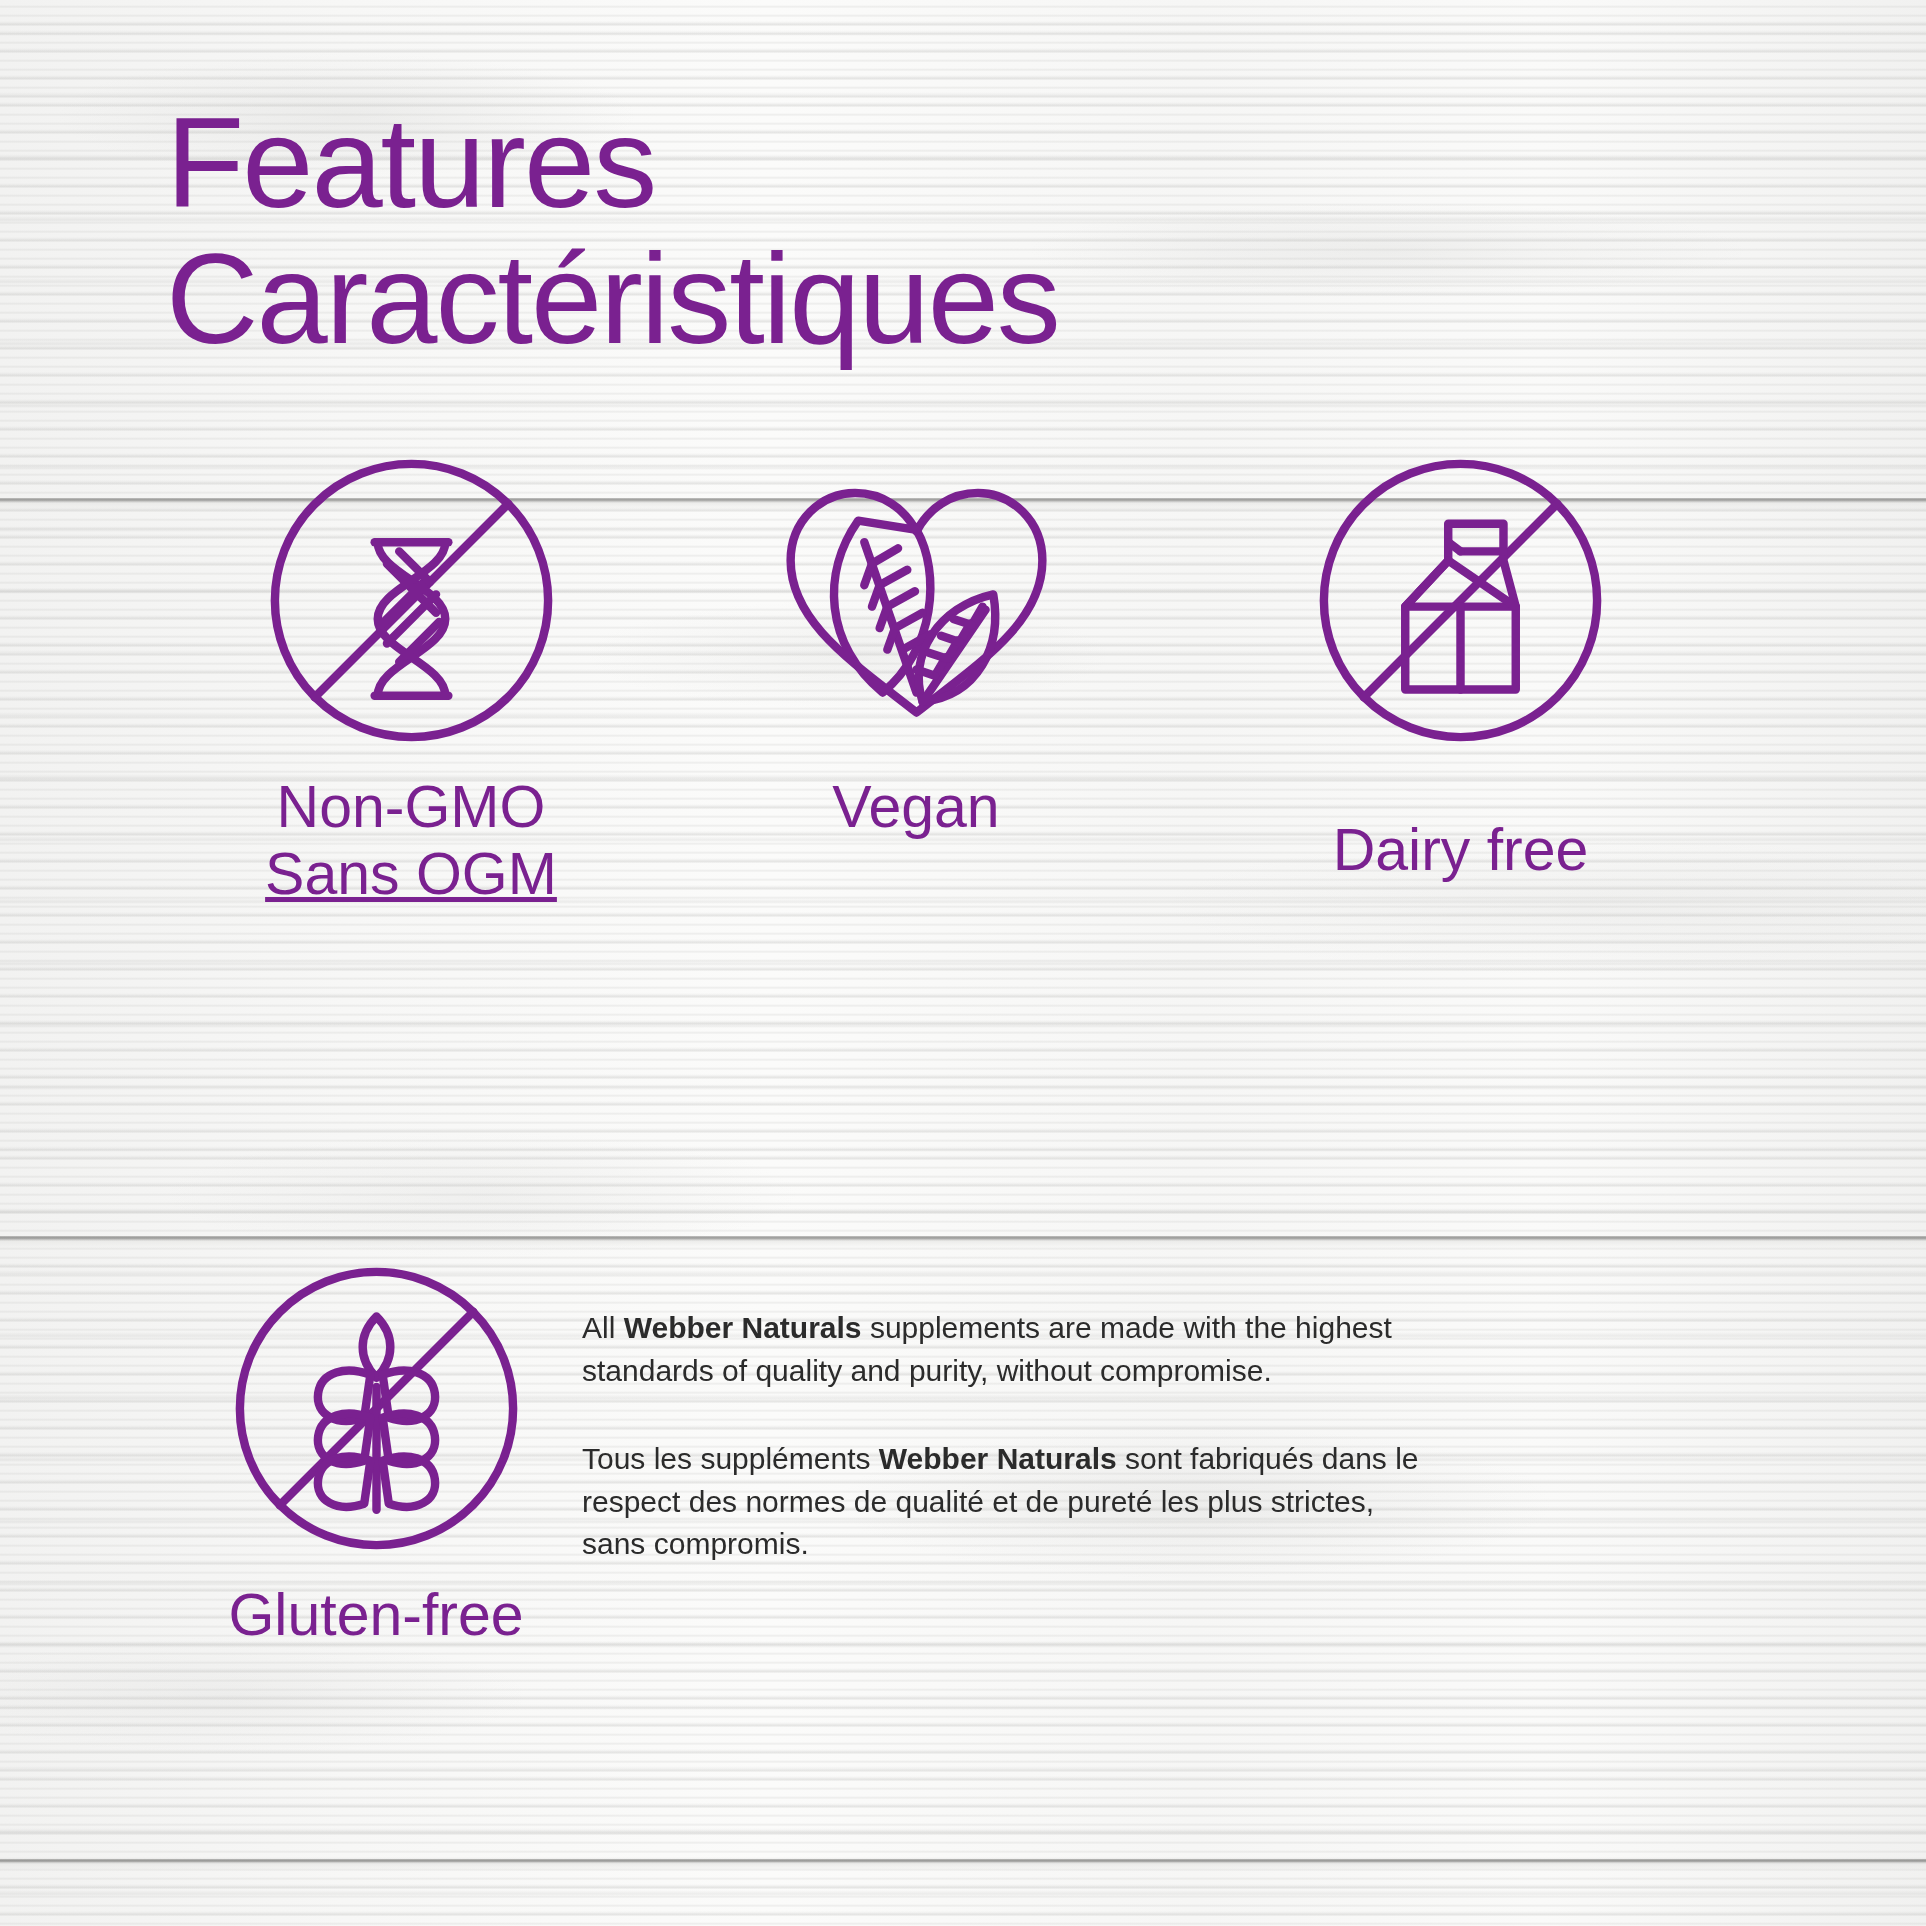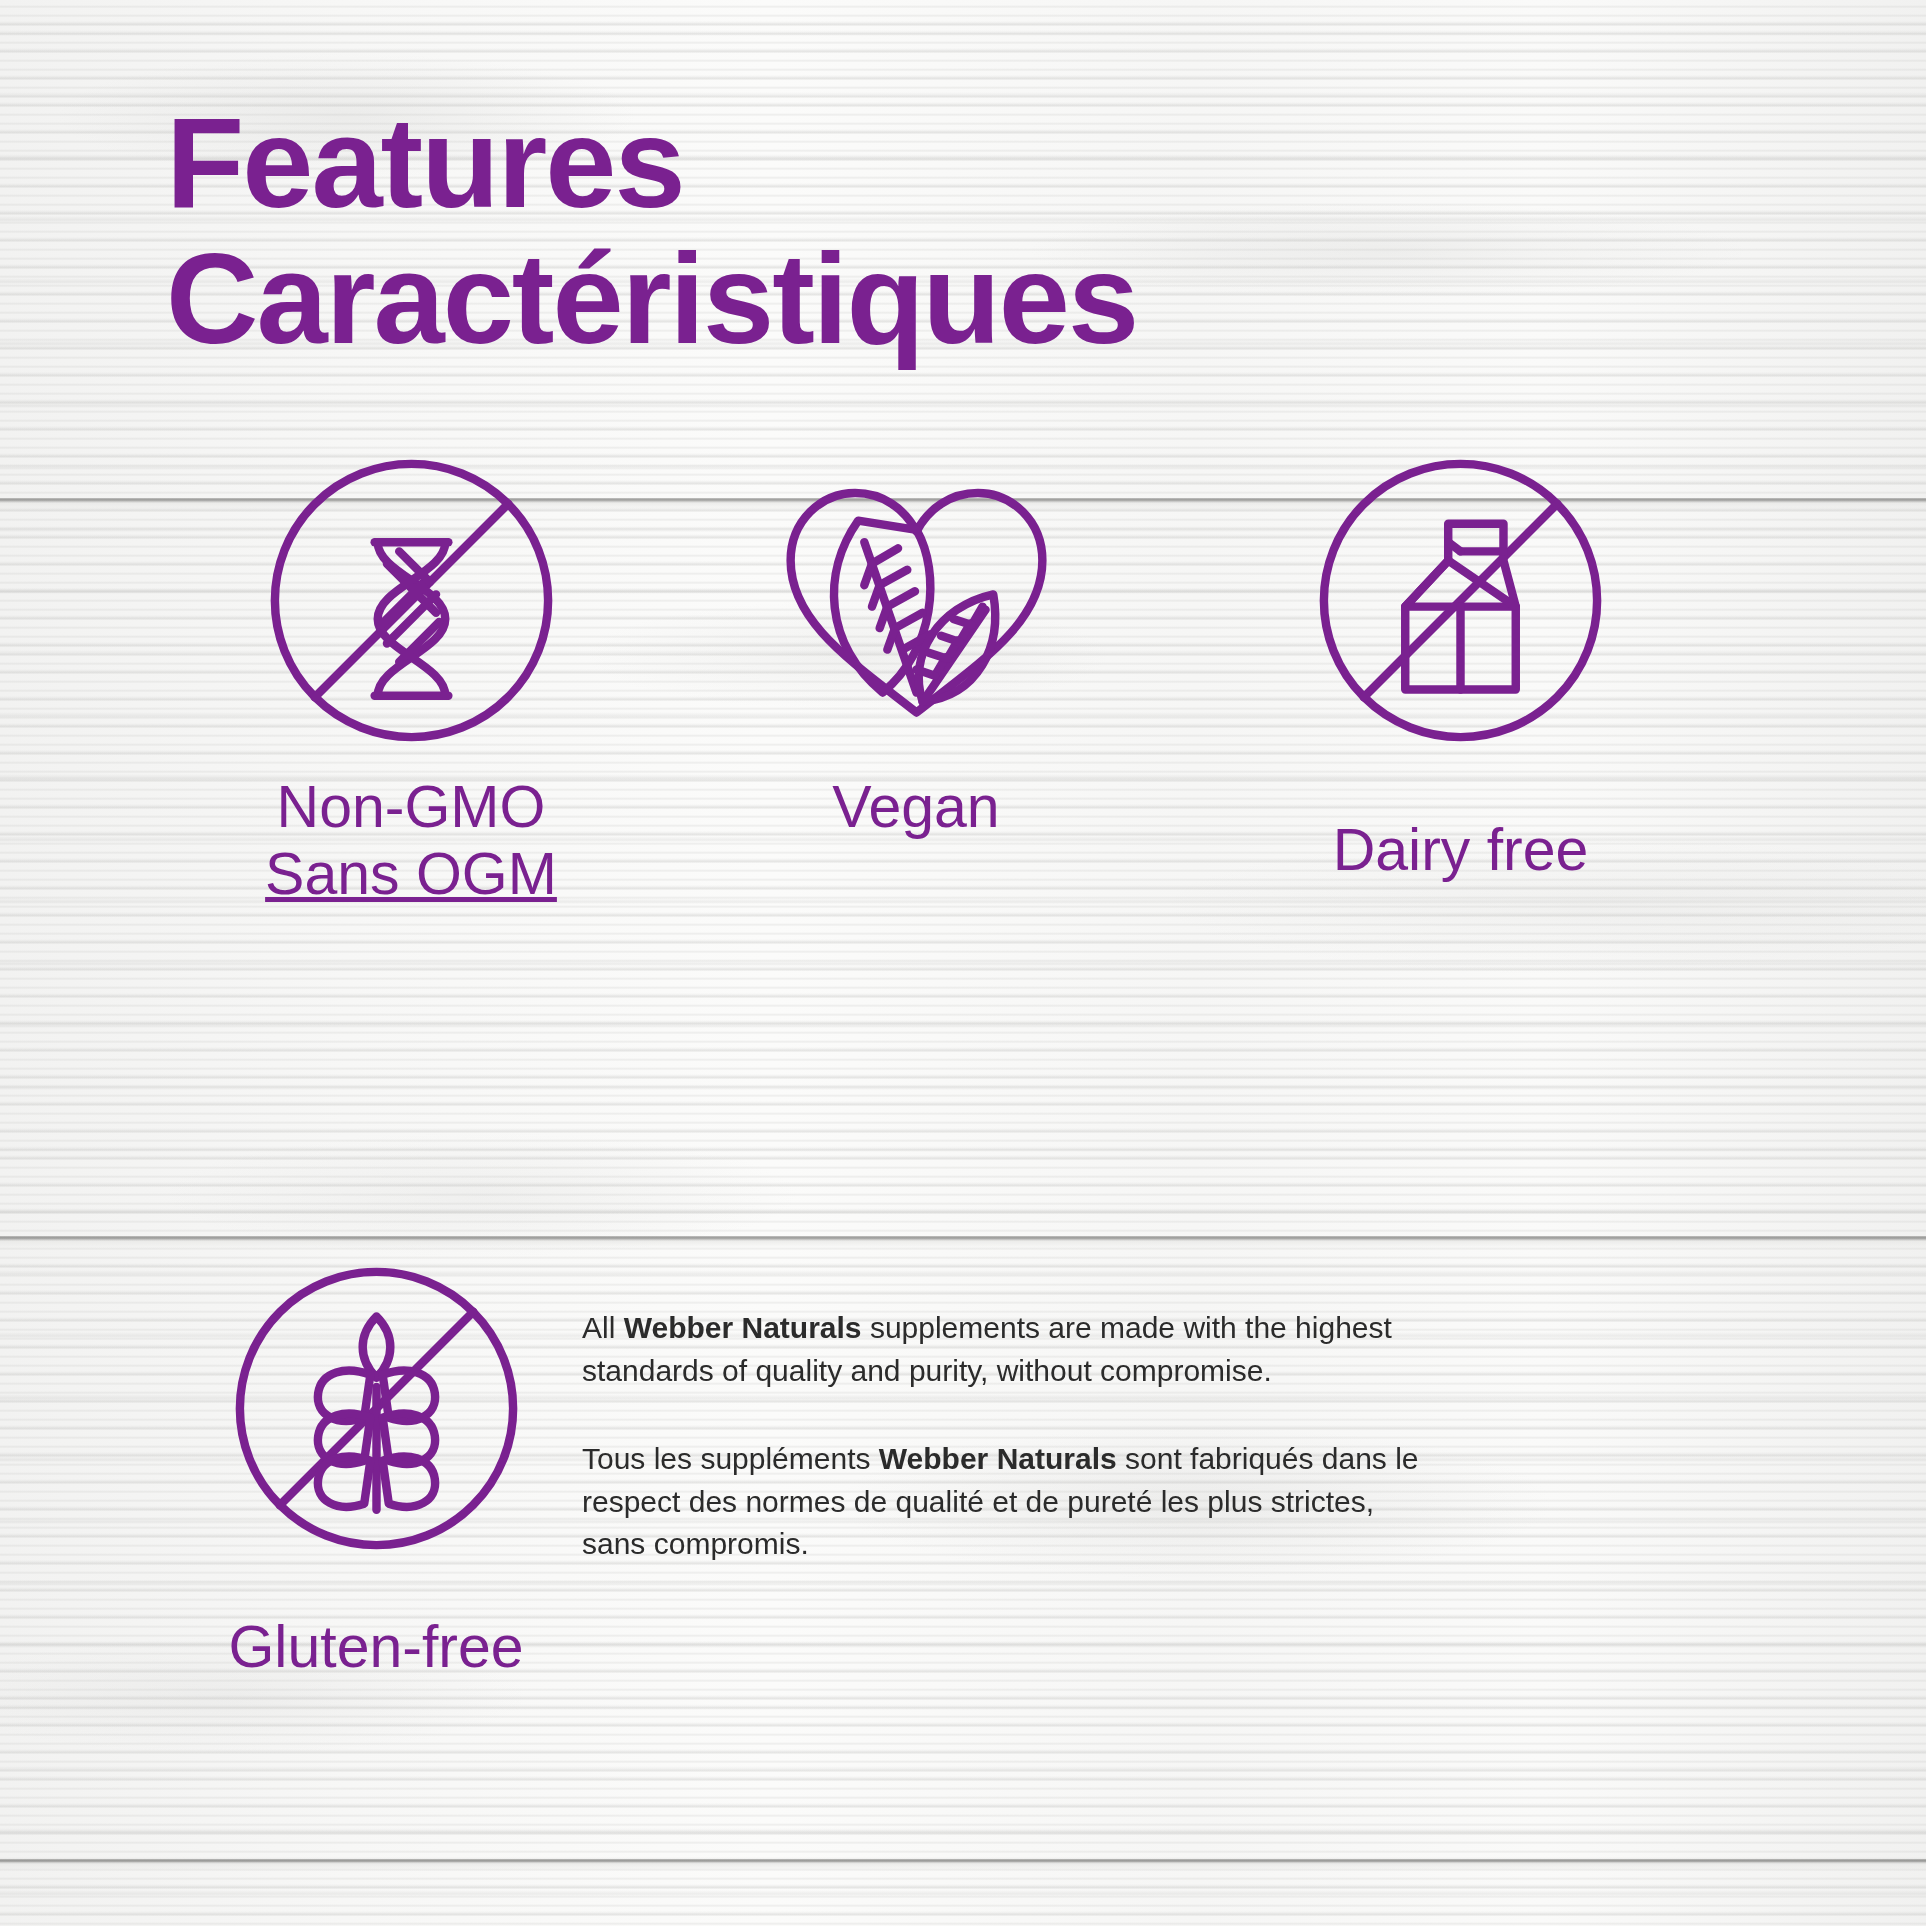--- a/index.html
+++ b/index.html
@@ -75,21 +75,21 @@
     background: linear-gradient(180deg, rgba(232,232,230,0.75), rgba(255,255,255,0));
   }
 
   
   #heading {
     position: absolute;
     left: 166px;
     top: 95px;
     width: 1386px;
     color: #7a2190;
-    font-weight: 700;
+    font-weight: 400;
     font-size: 128px;
     line-height: 1.06;
     letter-spacing: -2px;
   }
   #heading .line { display: block; white-space: nowrap; }
 
   
   .feature {
     position: absolute;
     display: flex;
@@ -108,21 +108,21 @@
     font-size: 59px;
     line-height: 1.13;
     font-weight: 400;
     white-space: nowrap;
   }
   .feature .labels .l2 { display: block; text-decoration: underline; }
 
   #feat-nongmo { left: 119px;  top: 447px; width: 584px; }
   #feat-vegan  { left: 624px;  top: 447px; width: 584px; }
   #feat-dairy  { left: 1099px; top: 447px; width: 723px; gap: 43px; }
-  #feat-gluten { left: 99px;  top: 1255px; width: 554px; gap: 32px; }
+  #feat-gluten { left: 99px;  top: 1255px; width: 554px; }
 
   #feat-nongmo .icon-wrap,
   #feat-vegan  .icon-wrap,
   #feat-dairy  .icon-wrap { margin-left: 0; }
 
   
   #bodycopy {
     position: absolute;
     left: 582px;
     top: 1307px;

